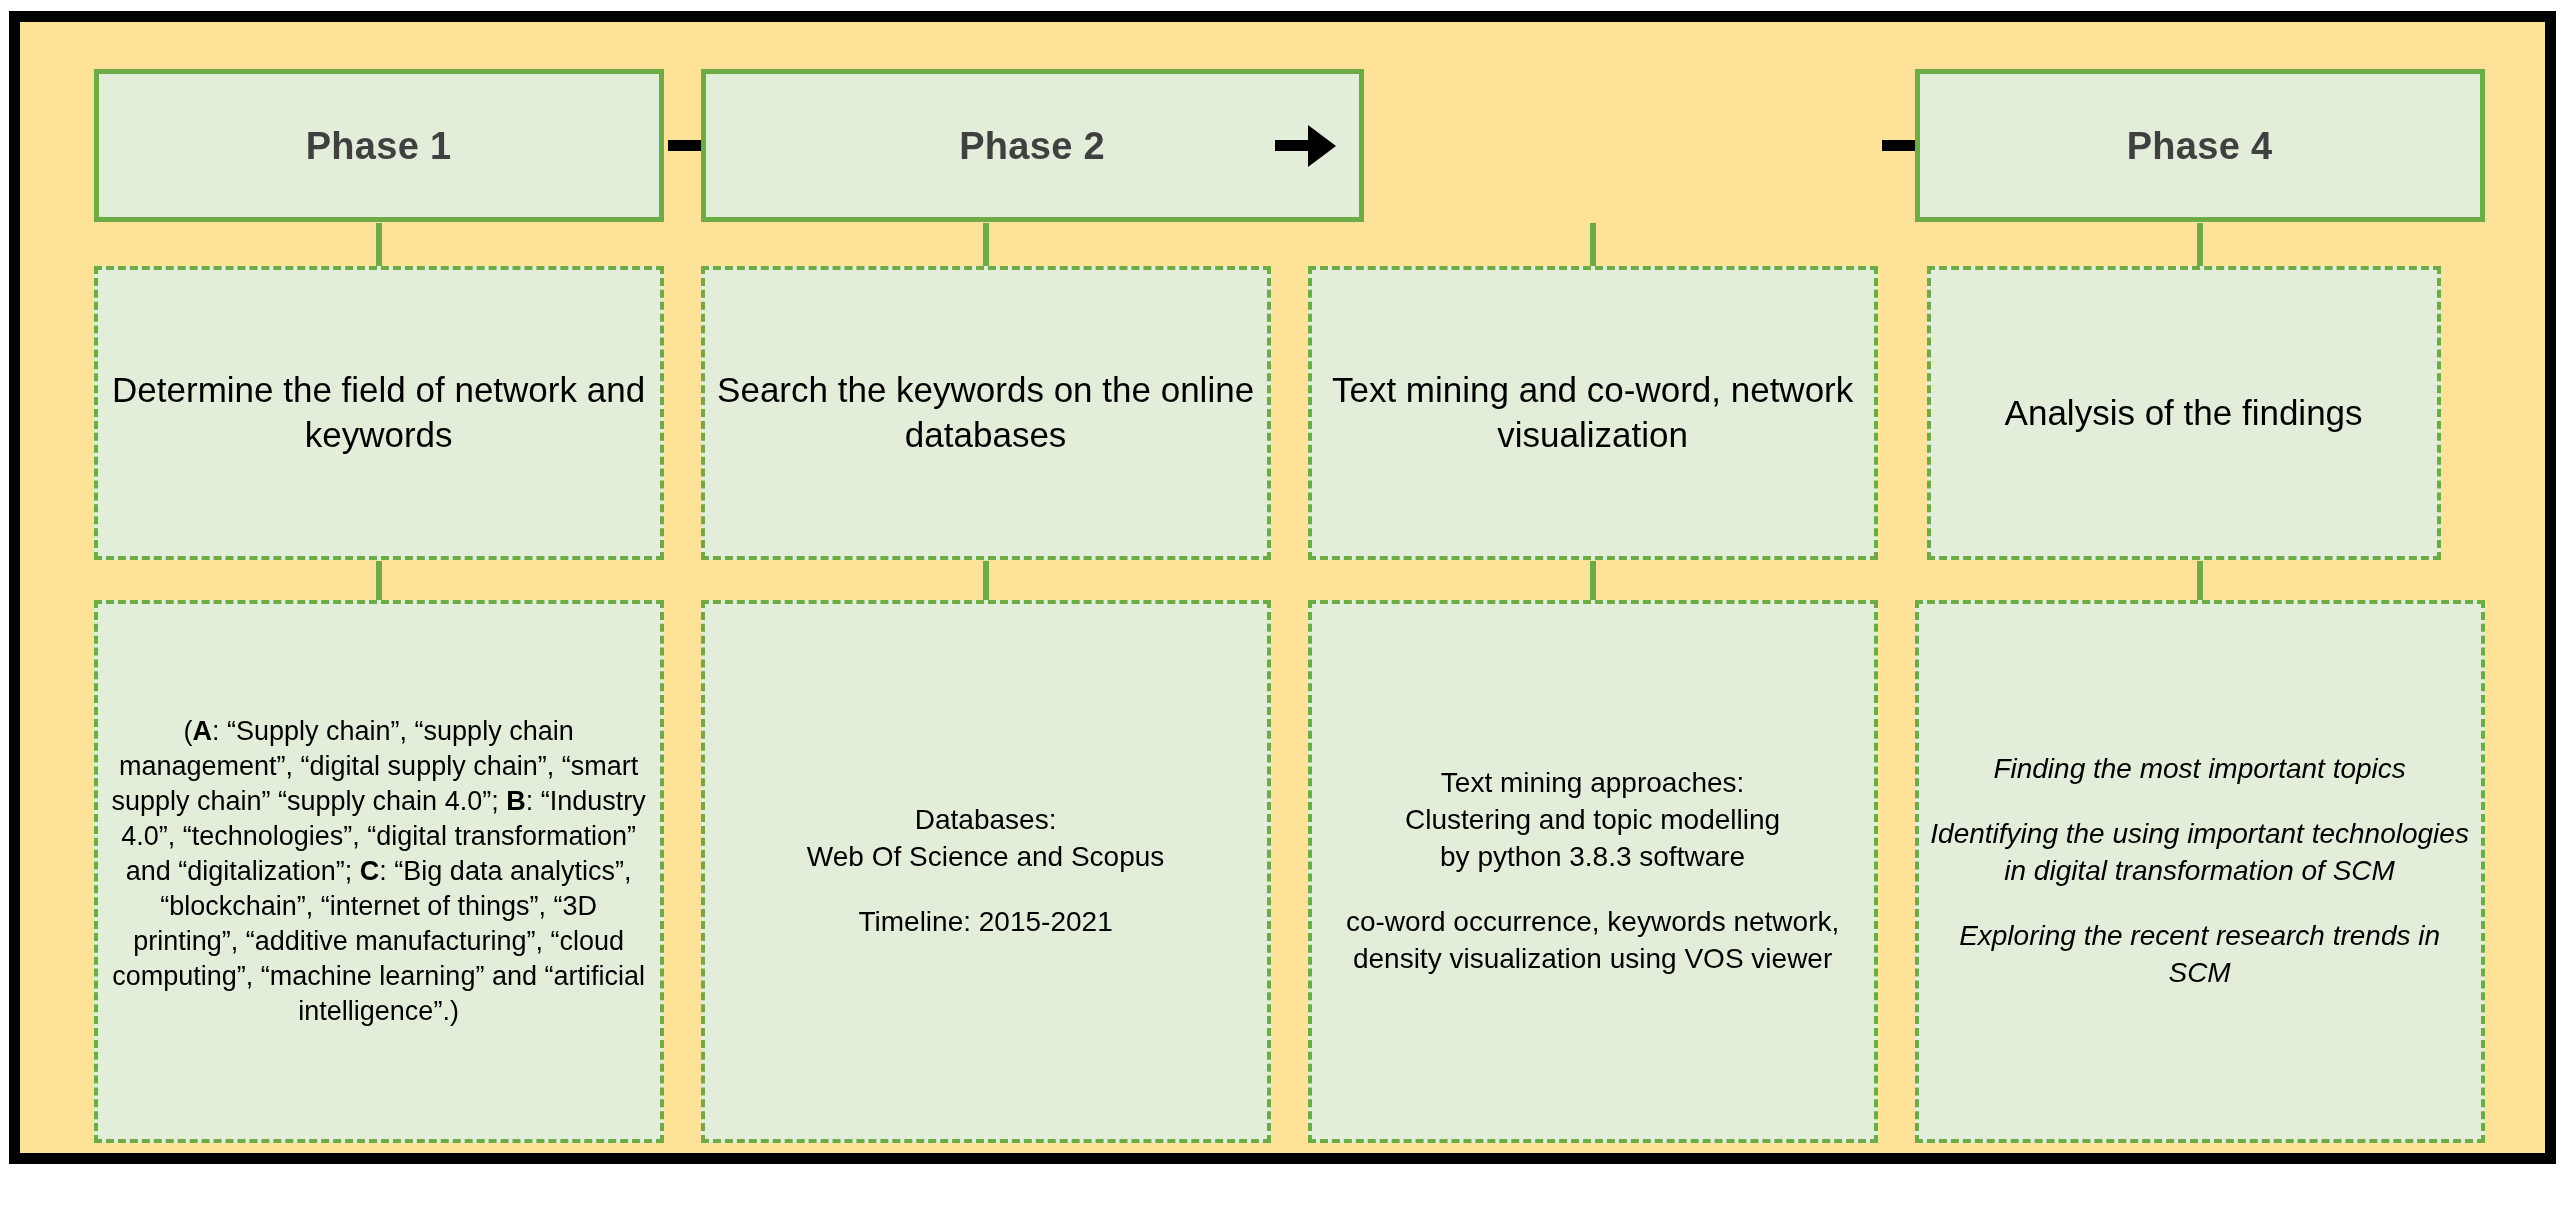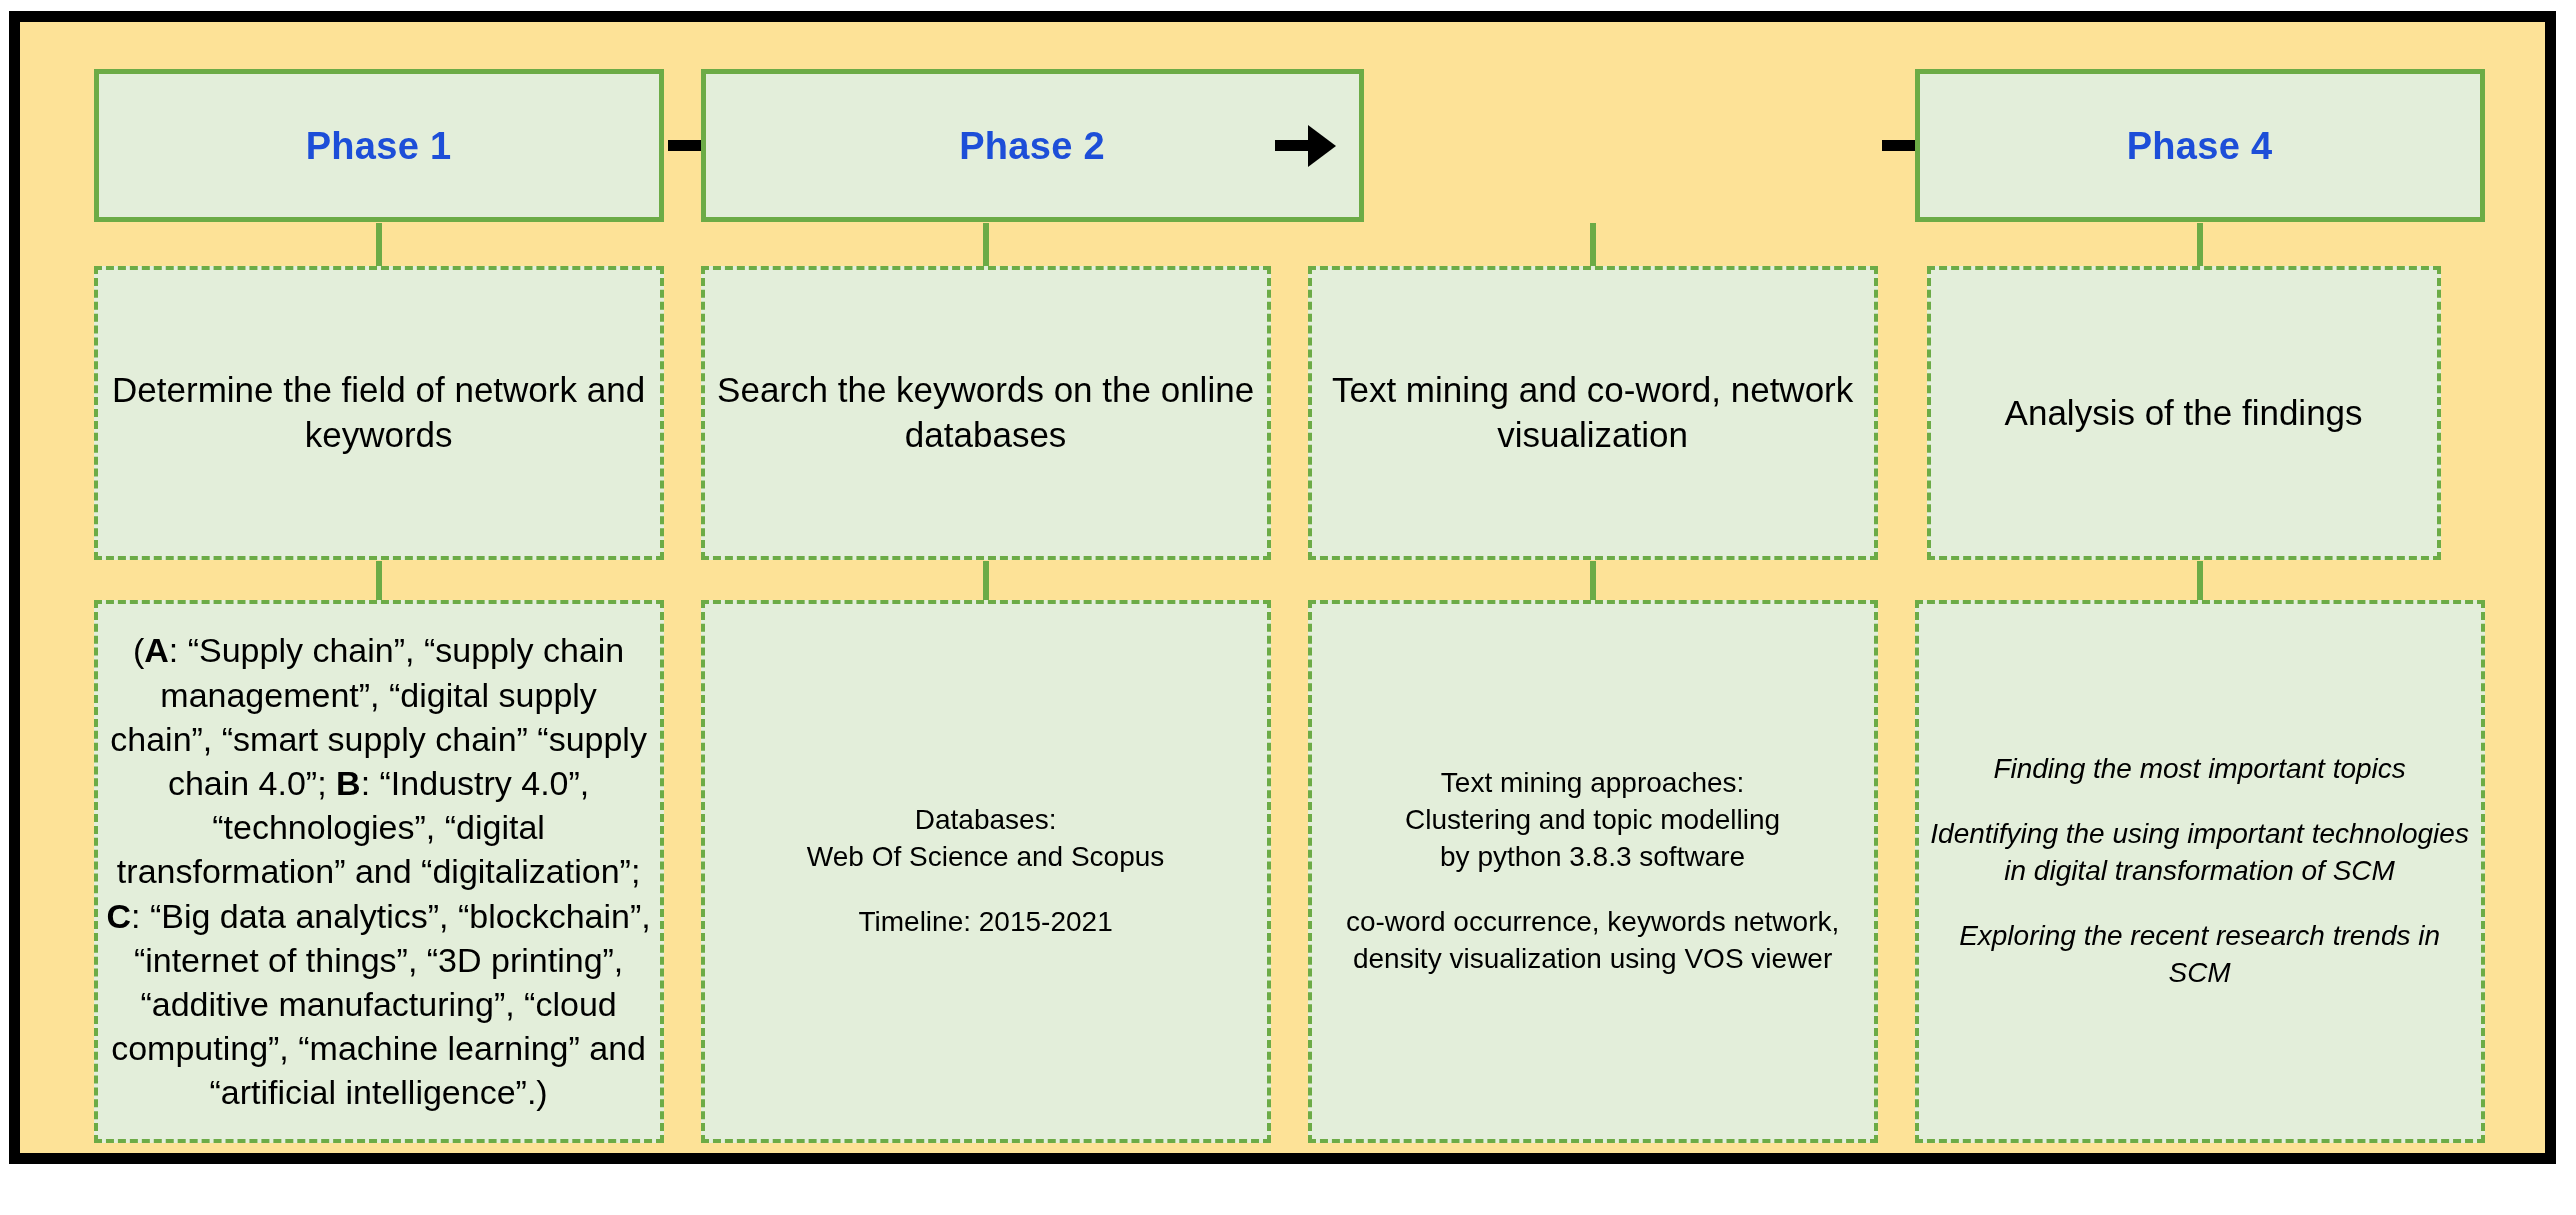--- a/index.html
+++ b/index.html
@@ -42,21 +42,21 @@
     background: #e3eeda;
     border: 5.5px solid #6cab46;
     box-sizing: border-box;
     display: flex;
     align-items: center;
     justify-content: center;
   }
   .phase-label {
     font-size: 38px;
     font-weight: bold;
-    color: #1d4ed8;
+    color: #404040;
     letter-spacing: 0.3px;
     line-height: 1;
   }
 
   
   .dash-box {
     position: absolute;
     background: #e3eeda;
     box-sizing: border-box;
     border: 4.9px dashed #6cab46;
@@ -76,21 +76,21 @@
   }
   .bot-text {
     font-size: 28px;
     line-height: 1.32;
     color: #000;
     text-align: center;
     width: 100%;
   }
   .bot-text .para { margin: 0 0 28px 0; }
   .bot-text .para:last-child { margin-bottom: 0; }
-  .bot-text.dense { font-size: 34px; line-height: 1.30; }
+  .bot-text.dense { font-size: 27px; line-height: 1.30; }
   .bot-text.dense .para { margin: 0; }
   .bot-text b { font-weight: bold; }
 
   
   .v-conn {
     position: absolute;
     width: 6.1px;
     background: #6cab46;
   }
   .v-conn::after {

